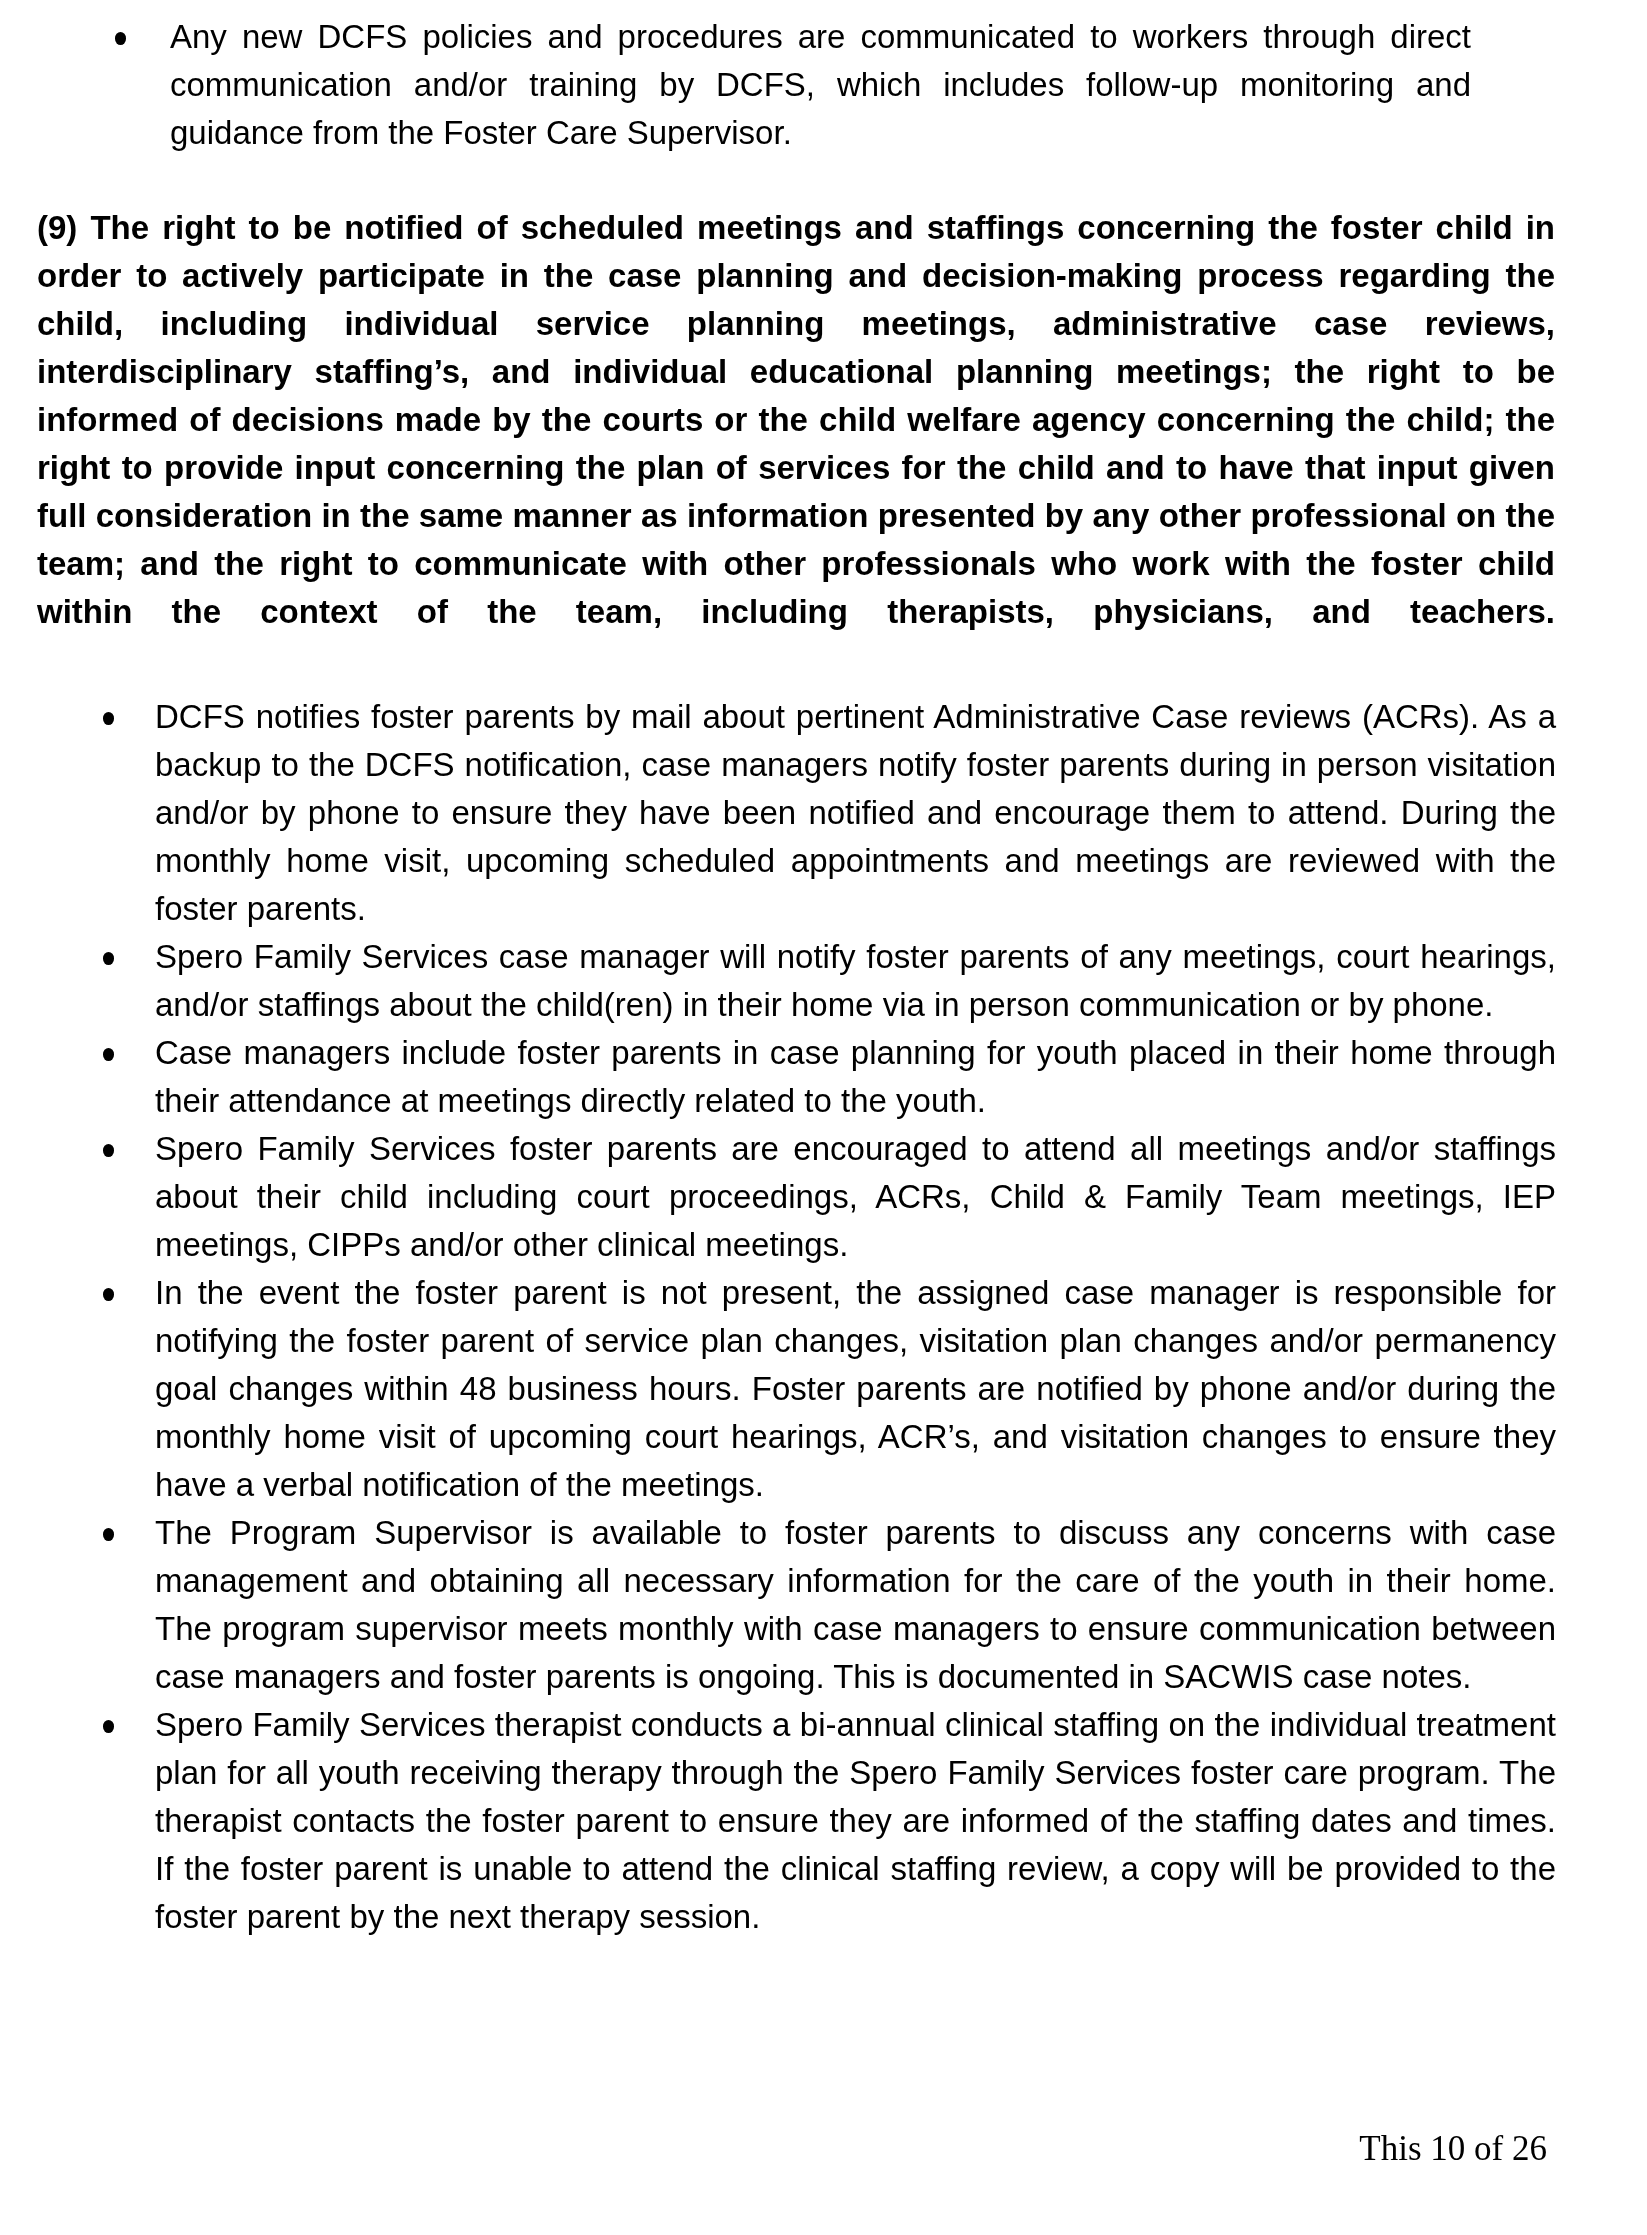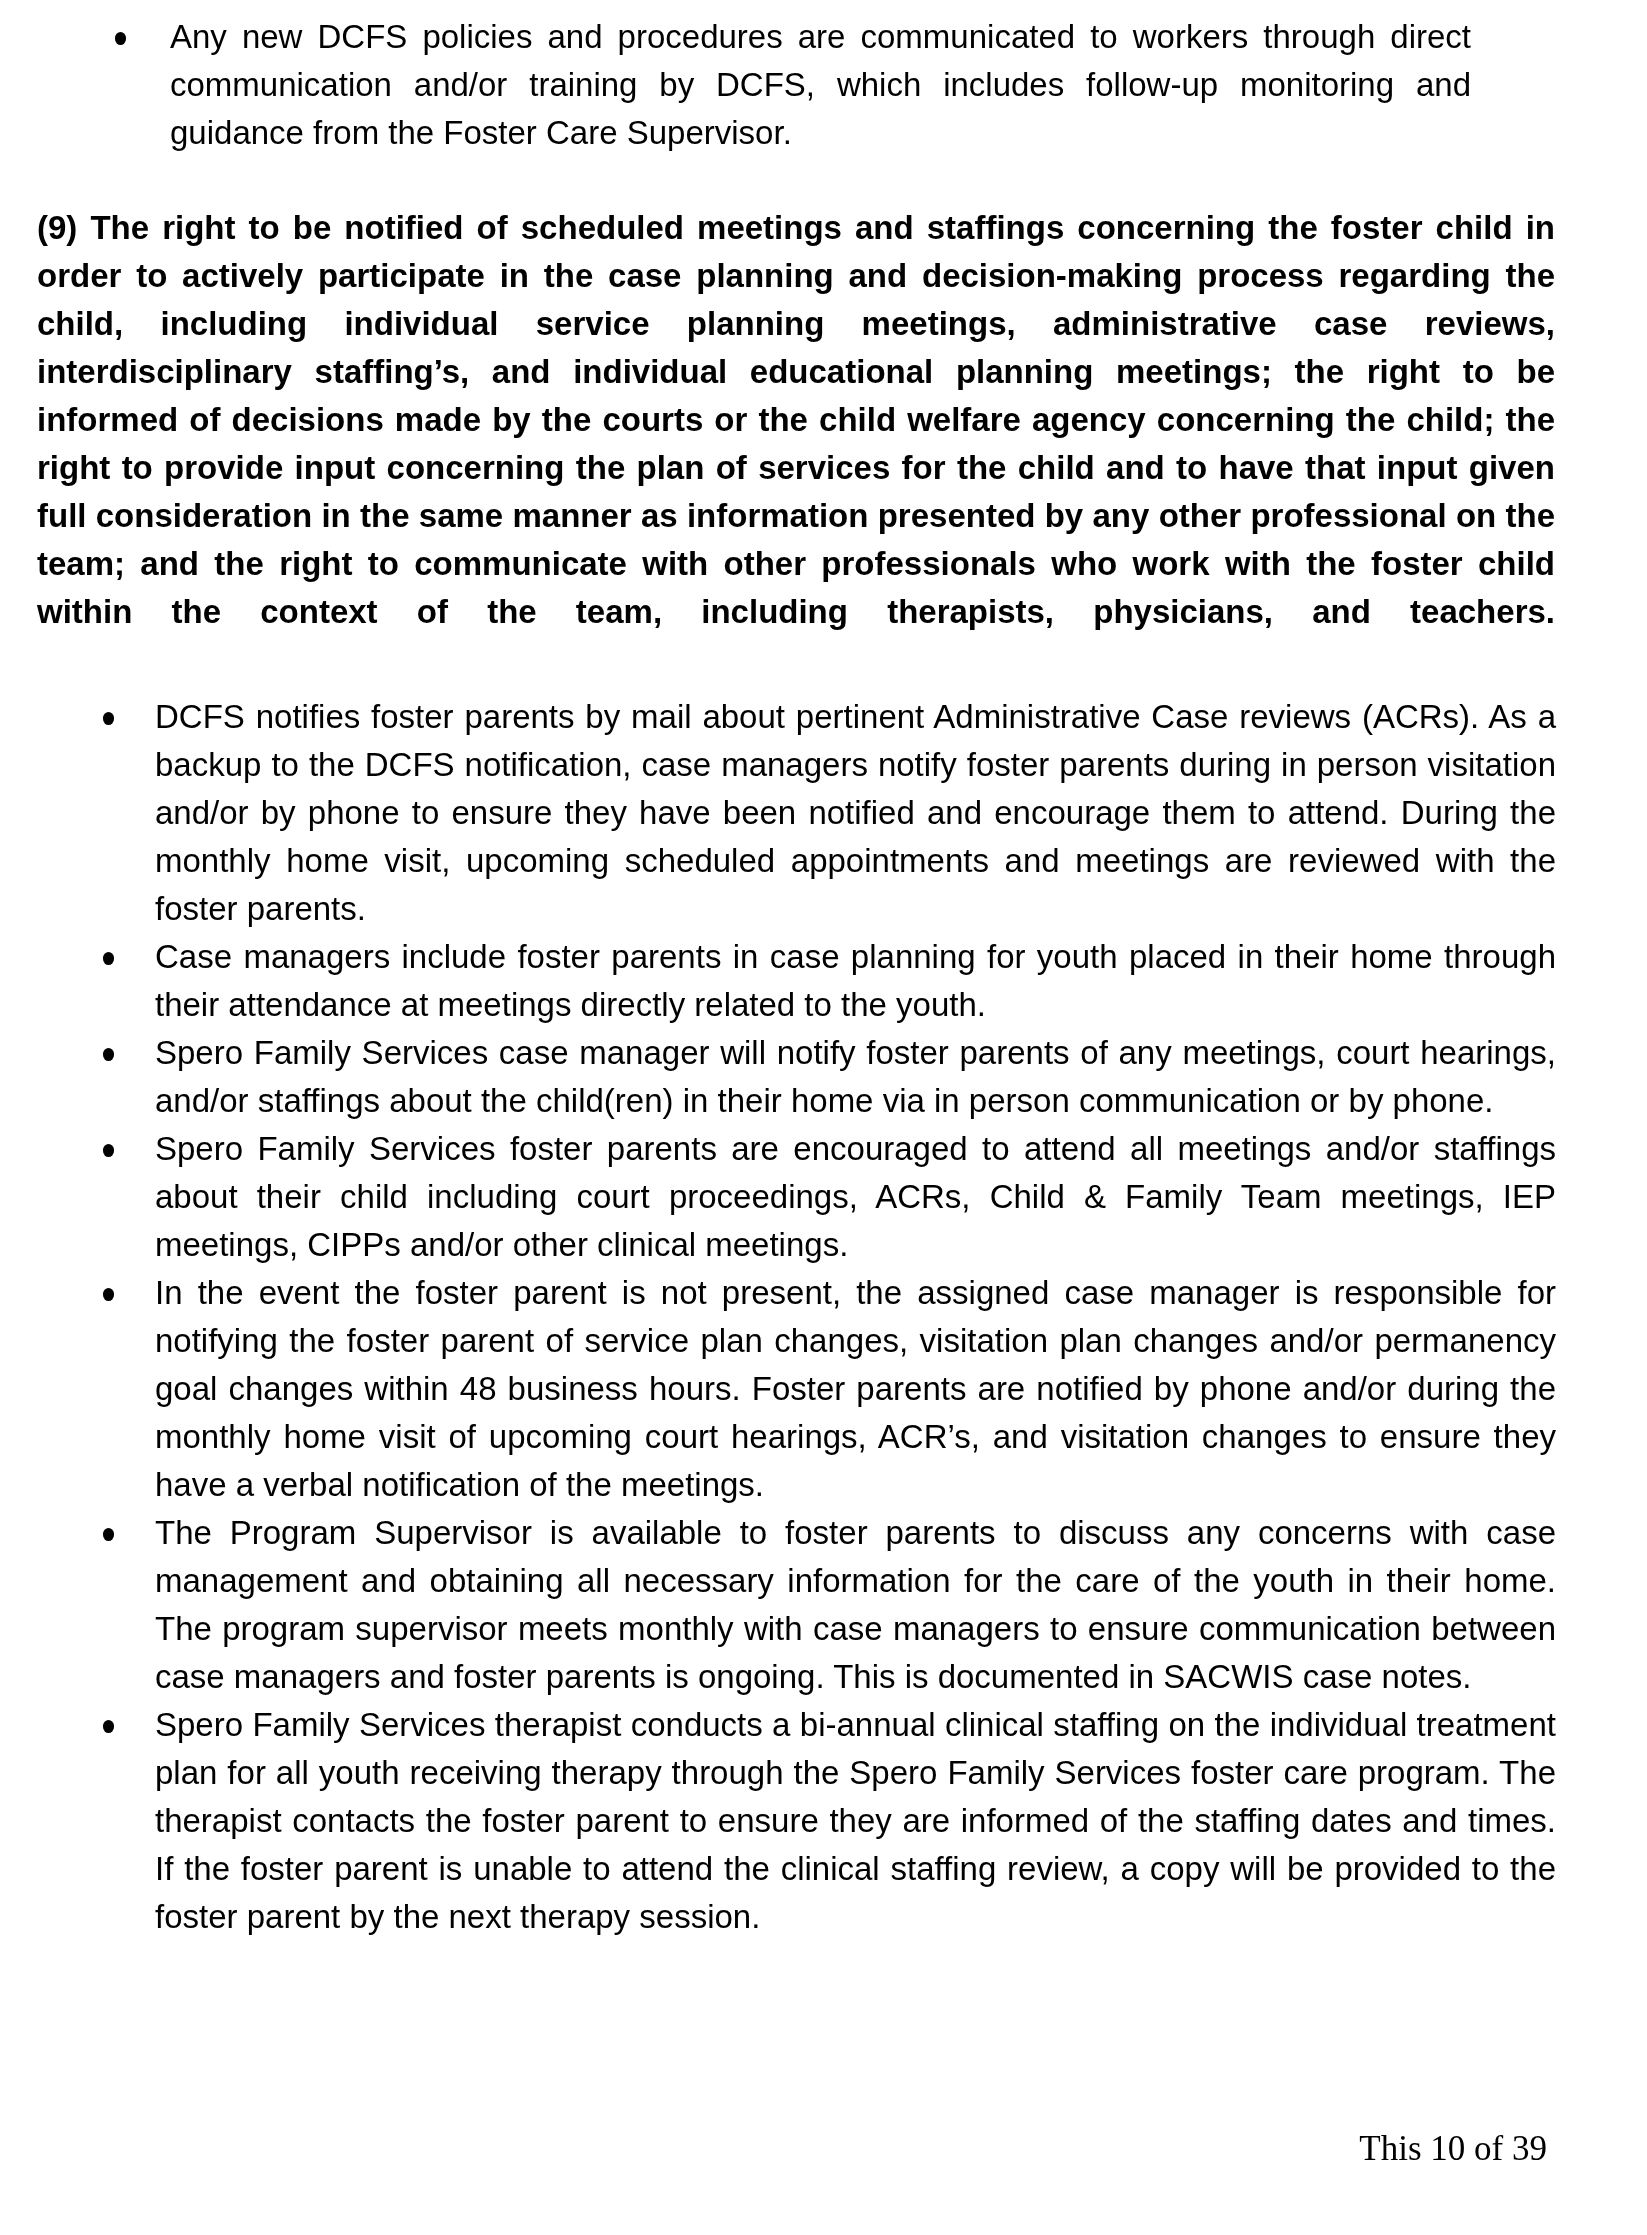--- a/index.html
+++ b/index.html
@@ -36,25 +36,25 @@
 
   <div class="heading">(9) The right to be notified of scheduled meetings and staffings concerning the foster child in order to actively participate in the case planning and decision-making process regarding the child, including  individual service planning meetings, administrative case reviews, interdisciplinary staffing’s, and individual educational planning meetings; the right to be informed of decisions made by the courts or the child welfare agency concerning the child; the right to provide input concerning the plan of services for the child and to have that input given full consideration in the same manner as information presented by any other professional on the team; and the right to communicate with other professionals who work with the foster child within the context of the team, including therapists, physicians, and teachers.</div>
 
   <ul class="bullets main-list">
     <li>
       <span class="dot"></span>
       <span>DCFS notifies foster parents by mail about pertinent Administrative Case reviews (ACRs). As a backup to the DCFS notification, case managers notify foster parents during in person visitation and/or by phone to ensure they have been notified and encourage them to attend.  During the monthly home visit, upcoming scheduled appointments and meetings are reviewed with the foster parents.</span>
     </li>
     <li>
       <span class="dot"></span>
-      <span>Case managers include foster parents in case planning for youth placed in their home through their attendance at meetings directly related to the youth.</span>
+      <span>Spero Family Services case manager will notify foster parents of any meetings, court hearings, and/or staffings about the child(ren) in their home via in person communication or by phone.</span>
     </li>
     <li>
       <span class="dot"></span>
-      <span>Spero Family Services case manager will notify foster parents of any meetings, court hearings, and/or staffings about the child(ren) in their home via in person communication or by phone.</span>
+      <span>Case managers include foster parents in case planning for youth placed in their home through their attendance at meetings directly related to the youth.</span>
     </li>
     <li>
       <span class="dot"></span>
       <span>Spero Family Services foster parents are encouraged to attend all meetings and/or staffings about their child including court proceedings, ACRs, Child &amp; Family Team meetings, IEP meetings, CIPPs and/or other clinical meetings.</span>
     </li>
     <li>
       <span class="dot"></span>
       <span>In the event the foster parent is not present, the assigned case manager is responsible for notifying the foster parent of service plan changes, visitation plan changes and/or permanency goal changes within 48 business hours.  Foster parents are notified by phone and/or during the monthly home visit of upcoming court hearings, ACR’s, and visitation changes to ensure they have a verbal notification of the meetings.</span>
     </li>
     <li>
@@ -64,16 +64,16 @@
     <li>
       <span class="dot"></span>
       <span>Spero Family Services therapist conducts a bi-annual clinical staffing on the individual treatment plan for all youth receiving therapy through the Spero Family Services foster care program.  The therapist contacts the foster parent to ensure they are informed of the staffing dates and times.  If the foster parent is unable to attend the clinical staffing review, a copy will be provided to the foster parent by the next therapy session.</span>
     </li>
   </ul>
 
   <div class="footer">
     <span>This</span>
     <b>10</b>
     <span>of</span>
-    <b>39</b>
+    <b>26</b>
   </div>
 </div>
 
 
 </body></html>

